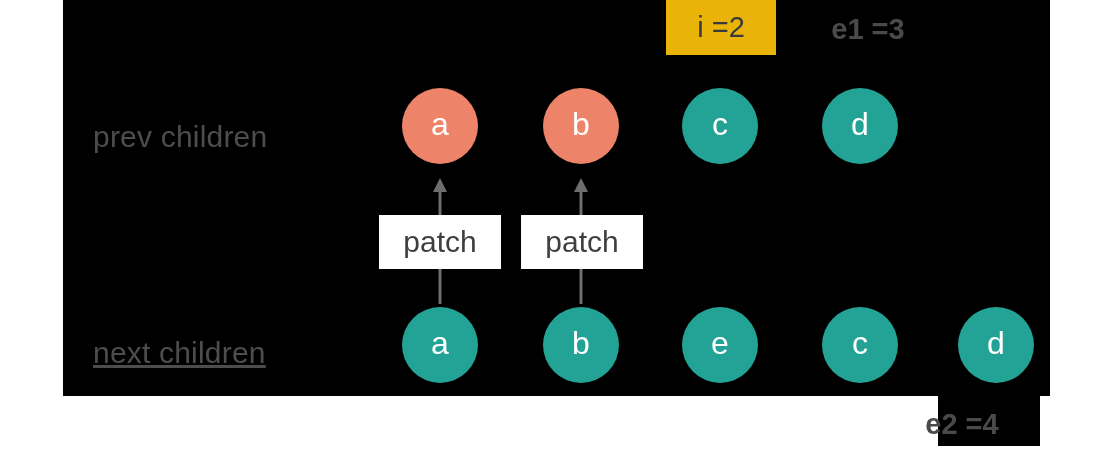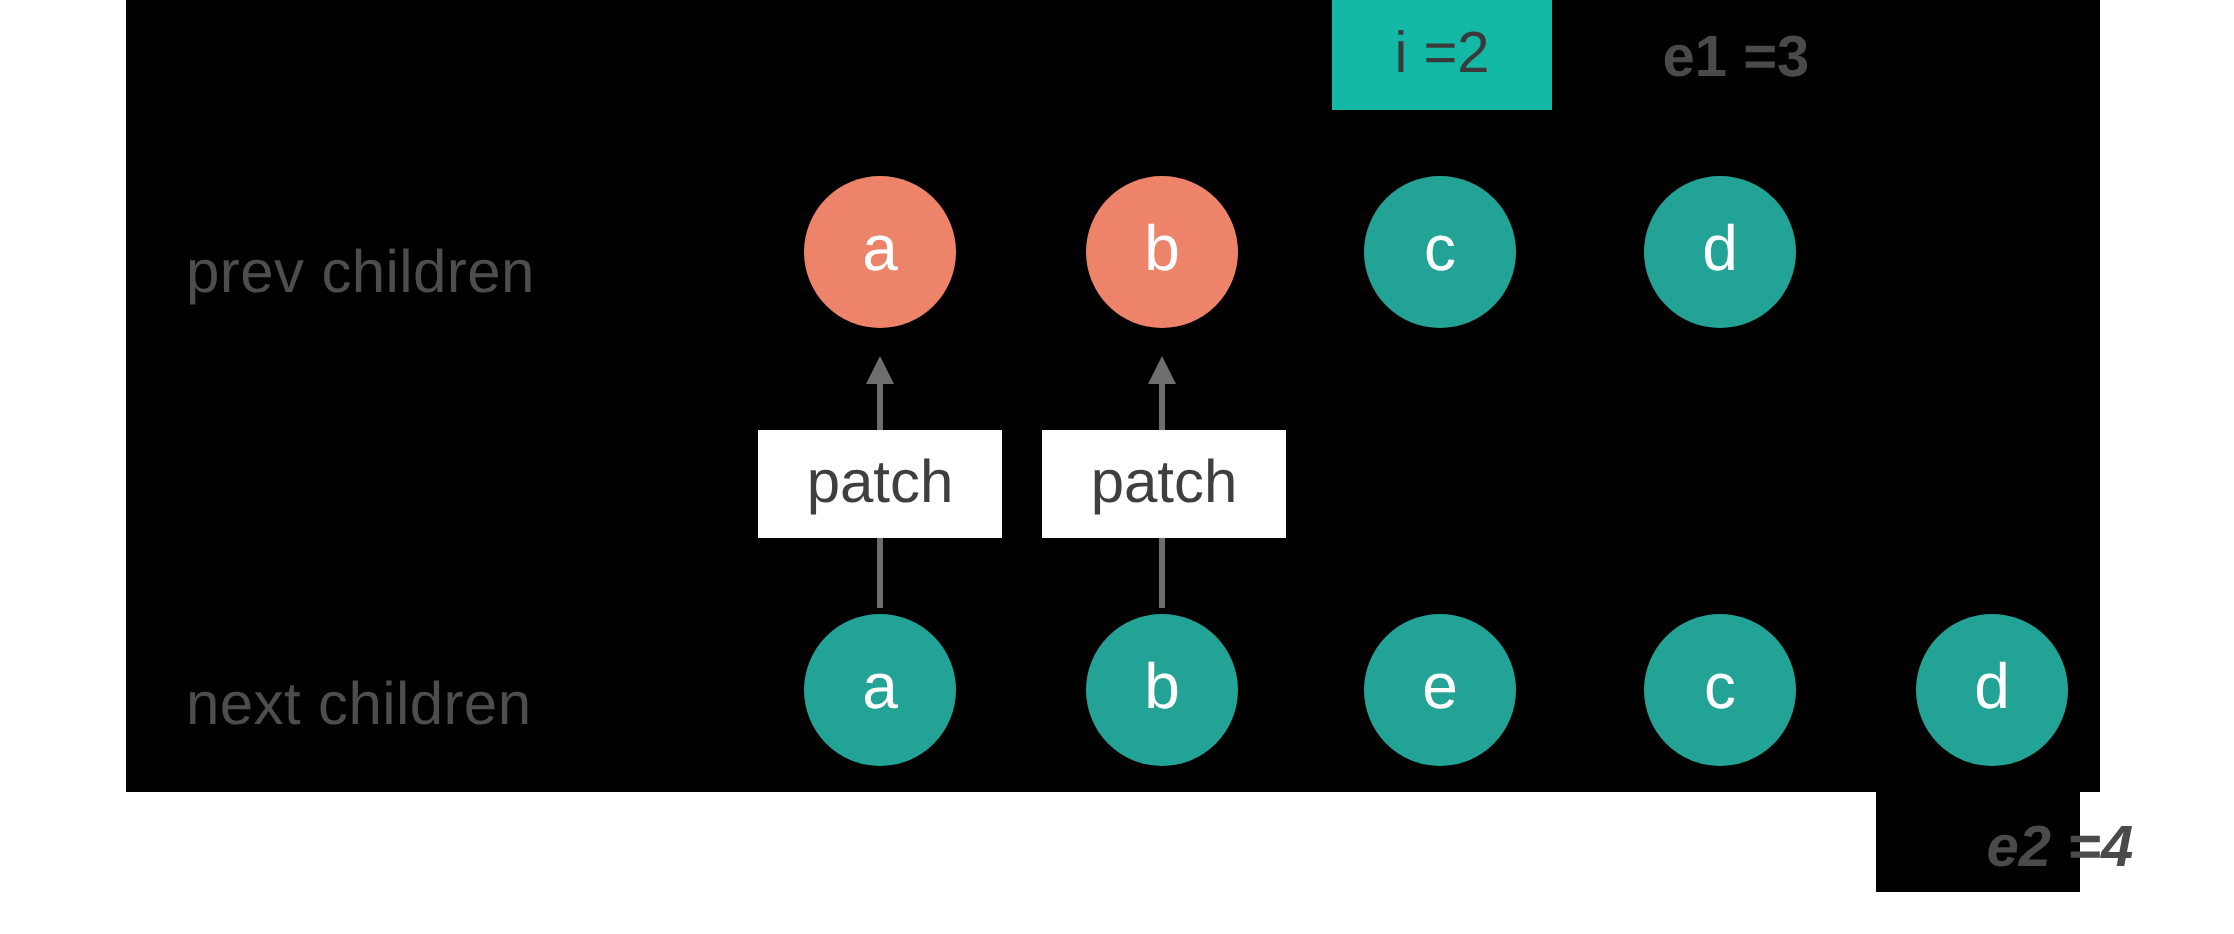--- a/index.html
+++ b/index.html
@@ -40,21 +40,21 @@
   .row-label {
     position: absolute;
     color: #4d4d4d;
     font-size: 30px;
     letter-spacing: 0.2px;
     white-space: nowrap;
     line-height: 1;
     margin-left: 36px;
   }
   .row-label.prev { left: 57px; top: 122px; }
-  .row-label.next { left: 57px; top: 338px; }
+  .row-label.next { left: 57px; top: 338px; text-decoration: underline; }
 
   
   .node {
     position: absolute;
     width: 76px;
     height: 76px;
     border-radius: 50%;
     display: flex;
     align-items: center;
     justify-content: center;
@@ -92,21 +92,21 @@
   .annot {
     position: absolute;
     font-size: 29px;
     line-height: 1;
     white-space: nowrap;
     display: flex;
     align-items: center;
     justify-content: center;
   }
   .annot.boxed {
-    background: #14b8a6;
+    background: #eab308;
     color: #3a3a3a;
   }
   .annot.plain {
     color: #4a4a4a;
     font-weight: bold;
     align-items: center;
   }
   .annot.tail {
     color: #4a4a4a;
     font-weight: bold;
@@ -171,17 +171,17 @@
   <div class="patch-box" style="left:521px; top:215px; width:122px; height:54px;">
     <span>patch</span>
   </div>
 
   <div class="annot boxed" style="left:666px; top:0px; width:110px; height:55px;">
     <span>i =2</span>
   </div>
   <div class="annot plain" style="left:813px; top:12px; width:110px; height:34px;">
     <span>e1 =3</span>
   </div>
-  <div class="annot tail" style="left:980px; top:409px; width:100px; height:30px;font-style:italic;">
+  <div class="annot tail" style="left:912px; top:409px; width:100px; height:30px;">
     <span>e2 =4</span>
   </div>
 
 </div>
 
 </body></html>

